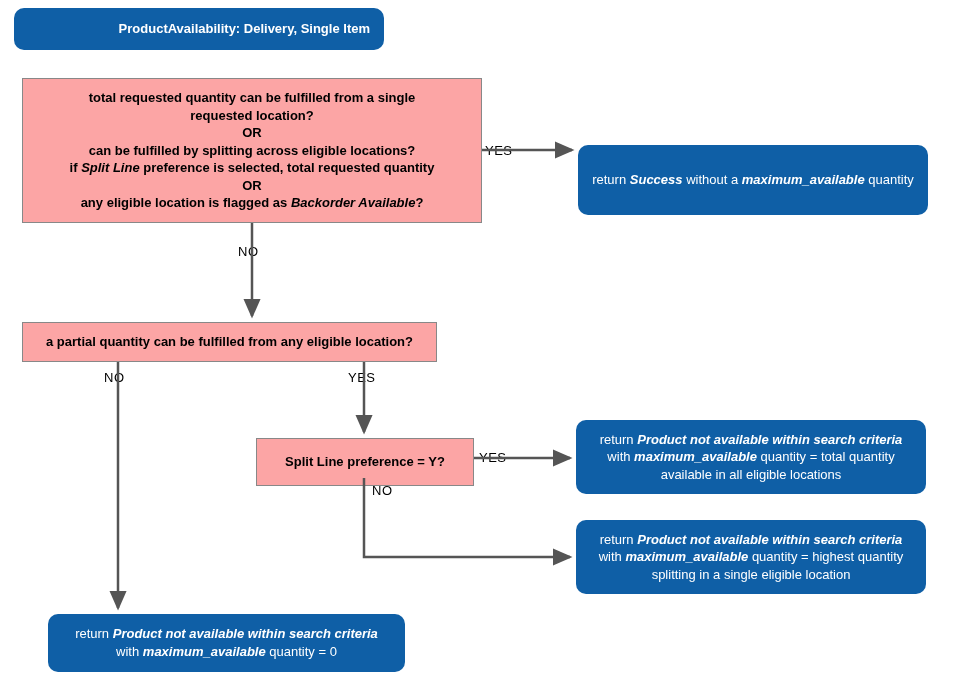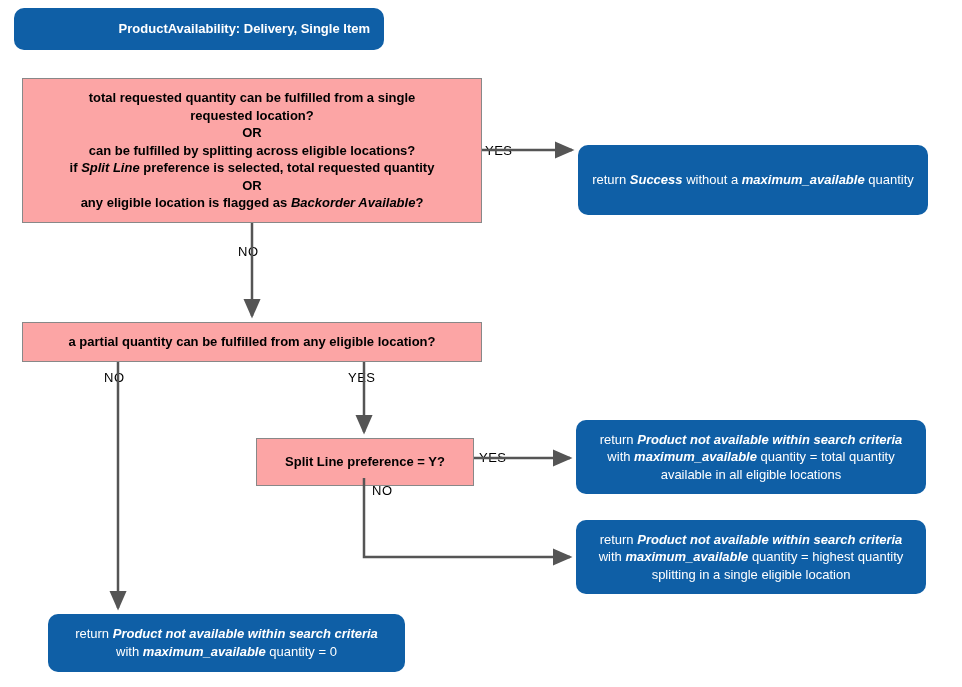--- a/index.html
+++ b/index.html
@@ -80,21 +80,21 @@
     <span>any eligible location is flagged as </span><span class="italic">Backorder Available</span><span>?</span>
   </div>
 </div>
 
 <div class="box result" style="left:578px; top:108px; width:350px; height:70px;margin-top:37px;">
   <div>
     <span>return </span><span class="italic">Success</span><span> without a </span><span class="italic">maximum_available</span><span> quantity</span>
   </div>
 </div>
 
-<div class="box decision" style="left:22px; top:322px; width:460px; height:40px;">
+<div class="box decision" style="left:22px; top:322px; width:415px; height:40px;">
   <span>a partial quantity can be fulfilled from any eligible location?</span>
 </div>
 
 <div class="box decision" style="left:256px; top:438px; width:218px; height:48px;">
   <span>Split Line preference = Y?</span>
 </div>
 
 <div class="box result" style="left:576px; top:420px; width:350px; height:74px;">
   <div>
     <span>return </span><span class="italic">Product not available within search criteria</span><span> with </span><span class="italic">maximum_available</span><span> quantity = total quantity available in all eligible locations</span>

